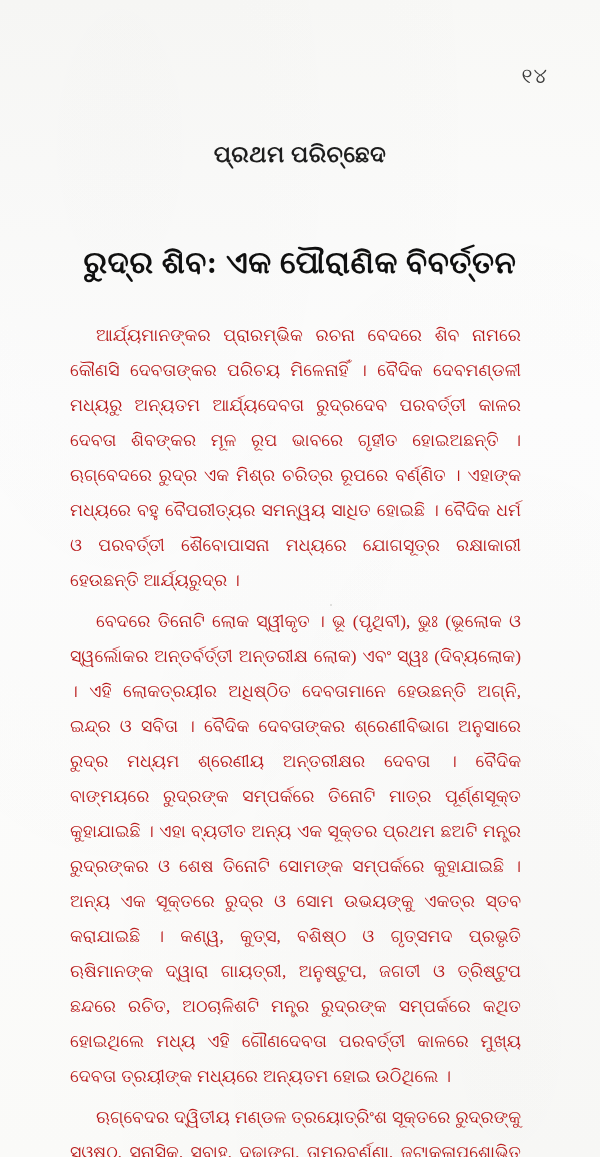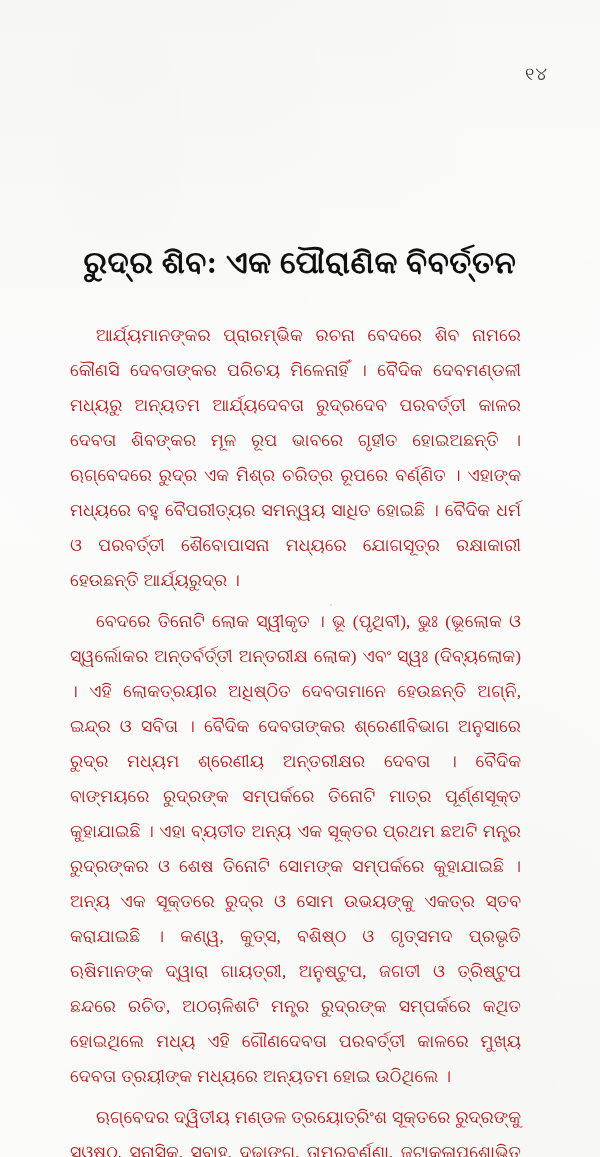--- a/index.html
+++ b/index.html
@@ -27,21 +27,21 @@
     background:
       radial-gradient(ellipse at 20% 12%, rgba(0,0,0,0.012), rgba(0,0,0,0) 60%),
       radial-gradient(ellipse at 85% 90%, rgba(0,0,0,0.015), rgba(0,0,0,0) 62%),
       linear-gradient(180deg, rgba(250,250,248,1) 0%, rgba(255,255,255,1) 35%, rgba(252,252,250,1) 100%);
     mix-blend-mode: multiply;
   }
   .page-number {
     position: absolute;
     top: 64px;
     right: 52px;
-    font-size: 18px;
+    font-size: 21px;
     color: #3a3a3a;
     letter-spacing: 1px;
     font-family: "Liberation Serif", "DejaVu Sans", serif;
   }
   .chapter-label {
     position: absolute;
     top: 142px;
     left: 0;
     right: 0;
     text-align: center;
@@ -92,20 +92,21 @@
 </style>
 </head>
 <body>
 
 <div class="page">
 
   <div class="paper-texture"></div>
 
   <div class="page-number">୧୪</div>
 
+  <div class="chapter-label">ପ୍ରଥମ ପରିଚ୍ଛେଦ</div>
 
   <h1 class="chapter-title">ରୁଦ୍ର ଶିବ: ଏକ ପୌରାଣିକ ବିବର୍ତ୍ତନ</h1>
 
   <div class="body-text">
     <p class="para">ଆର୍ଯ୍ୟମାନଙ୍କର ପ୍ରାରମ୍ଭିକ ରଚନା ବେଦରେ ଶିବ ନାମରେ କୌଣସି ଦେବତାଙ୍କର ପରିଚୟ ମିଳେନାହିଁ । ବୈଦିକ ଦେବମଣ୍ଡଳୀ ମଧ୍ୟରୁ ଅନ୍ୟତମ ଆର୍ଯ୍ୟଦେବତା ରୁଦ୍ରଦେବ ପରବର୍ତ୍ତୀ କାଳର ଦେବତା ଶିବଙ୍କର ମୂଳ ରୂପ ଭାବରେ ଗୃହୀତ ହୋଇଅଛନ୍ତି । ଋଗ୍‌ବେଦରେ ରୁଦ୍ର ଏକ ମିଶ୍ର ଚରିତ୍ର ରୂପରେ ବର୍ଣ୍ଣିତ । ଏହାଙ୍କ ମଧ୍ୟରେ ବହୁ ବୈପରୀତ୍ୟର ସମନ୍ୱୟ ସାଧିତ ହୋଇଛି । ବୈଦିକ ଧର୍ମ ଓ ପରବର୍ତ୍ତୀ ଶୈବୋପାସନା ମଧ୍ୟରେ ଯୋଗସୂତ୍ର ରକ୍ଷାକାରୀ ହେଉଛନ୍ତି ଆର୍ଯ୍ୟରୁଦ୍ର ।</p>
     <p class="para">ବେଦରେ ତିନୋଟି ଲୋକ ସ୍ୱୀକୃତ । ଭୂ (ପୃଥିବୀ), ଭୁଃ (ଭୂଲୋକ ଓ ସ୍ୱର୍ଲୋକର ଅନ୍ତର୍ବର୍ତ୍ତୀ ଅନ୍ତରୀକ୍ଷ ଲୋକ) ଏବଂ ସ୍ୱଃ (ଦିବ୍ୟଲୋକ) । ଏହି ଲୋକତ୍ରୟୀର ଅଧିଷ୍ଠିତ ଦେବତାମାନେ ହେଉଛନ୍ତି ଅଗ୍ନି, ଇନ୍ଦ୍ର ଓ ସବିତା । ବୈଦିକ ଦେବତାଙ୍କର ଶ୍ରେଣୀବିଭାଗ ଅନୁସାରେ ରୁଦ୍ର ମଧ୍ୟମ ଶ୍ରେଣୀୟ ଅନ୍ତରୀକ୍ଷର ଦେବତା । ବୈଦିକ ବାଙ୍ମୟରେ ରୁଦ୍ରଙ୍କ ସମ୍ପର୍କରେ ତିନୋଟି ମାତ୍ର ପୂର୍ଣ୍ଣସୂକ୍ତ କୁହାଯାଇଛି । ଏହା ବ୍ୟତୀତ ଅନ୍ୟ ଏକ ସୂକ୍ତର ପ୍ରଥମ ଛଅଟି ମନ୍ତ୍ର ରୁଦ୍ରଙ୍କର ଓ ଶେଷ ତିନୋଟି ସୋମଙ୍କ ସମ୍ପର୍କରେ କୁହାଯାଇଛି । ଅନ୍ୟ ଏକ ସୂକ୍ତରେ ରୁଦ୍ର ଓ ସୋମ ଉଭୟଙ୍କୁ ଏକତ୍ର ସ୍ତବ କରାଯାଇଛି । କଣ୍ୱ, କୁତ୍ସ, ବଶିଷ୍ଠ ଓ ଗୃତ୍ସମଦ ପ୍ରଭୃତି ଋଷିମାନଙ୍କ ଦ୍ୱାରା ଗାୟତ୍ରୀ, ଅନୁଷ୍ଟୁପ, ଜଗତୀ ଓ ତ୍ରିଷ୍ଟୁପ ଛନ୍ଦରେ ରଚିତ, ଅଠଚାଳିଶଟି ମନ୍ତ୍ର ରୁଦ୍ରଙ୍କ ସମ୍ପର୍କରେ କଥିତ ହୋଇଥିଲେ ମଧ୍ୟ ଏହି ଗୌଣଦେବତା ପରବର୍ତ୍ତୀ କାଳରେ ମୁଖ୍ୟ ଦେବତା ତ୍ରୟୀଙ୍କ ମଧ୍ୟରେ ଅନ୍ୟତମ ହୋଇ ଉଠିଥିଲେ ।</p>
     <p class="para">ଋଗ୍‌ବେଦର ଦ୍ୱିତୀୟ ମଣ୍ଡଳ ତ୍ରୟୋତ୍ରିଂଶ ସୂକ୍ତରେ ରୁଦ୍ରଙ୍କୁ ସୁଓଷ୍ଠ, ସୁନାସିକ, ସୁବାହୁ, ଦୃଢ଼ାଙ୍ଗ, ତାମ୍ରବର୍ଣ୍ଣା, ଜଟାକଳାପଶୋଭିତ ସୂର୍ଯ୍ୟଲୋହିତାଭ- କିରୀଟୀ, ହିରଣ୍ୟରଥା, ତ୍ର୍ୟମ୍ବକ ଓ ହିମାଳୟଉପର ମୂଜବାନ ପର୍ବତର ଅଧିବାସୀ ଦେବତା ରୂପରେ ବର୍ଣ୍ଣନା କରାଯାଇଛି । ରୁଦ୍ର ଧ୍ୱଂସର ଦେବତା । ସେ ଉଗ୍ର, ହିଂସ୍ର ଓ ପଶୁତୁଲ୍ୟ । ତାଙ୍କର ହସ୍ତରେ ଶୋଭା ପାଏ ବଜ୍ର ଓ ଧନୁର୍ବାଣ । ଏହାଙ୍କର କ୍ରୋଧରୁ ରକ୍ଷା ପାଇବା ନିମନ୍ତେ</p>
   </div>
 
   <span class="speck" style="left:395px; top:1120px; width:2px; height:2px;"></span>

